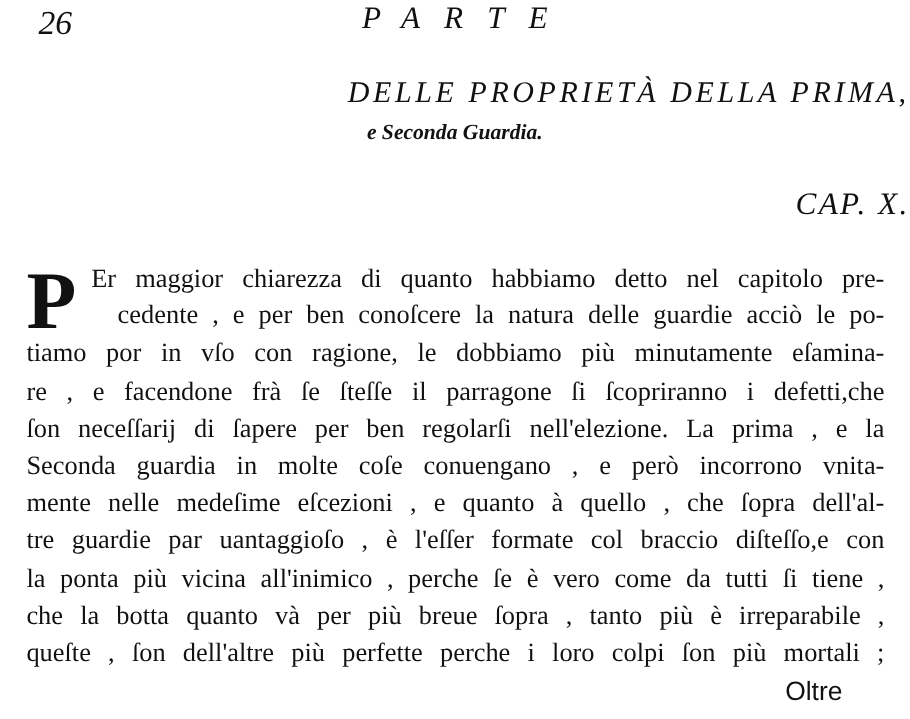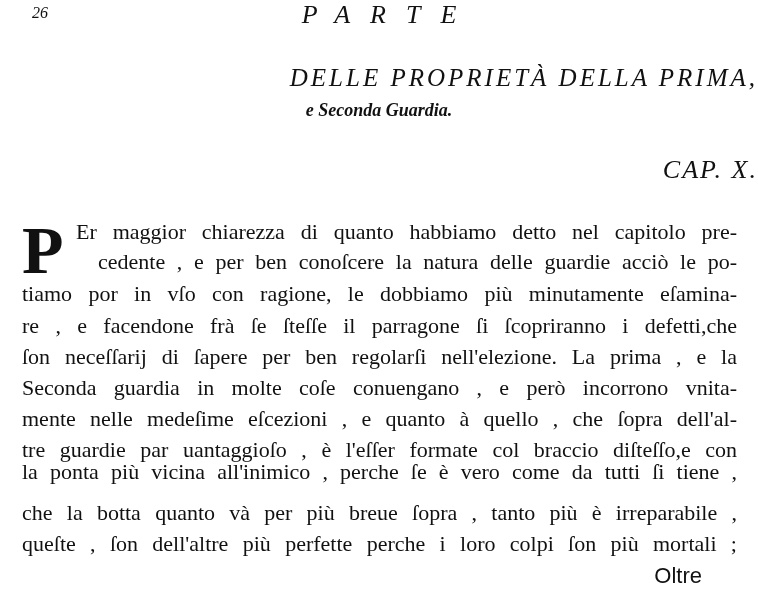--- a/index.html
+++ b/index.html
@@ -12,21 +12,21 @@
       height: 599px;
       position: relative;
       overflow: hidden;
       font-family: "DejaVu Serif", "Liberation Serif", serif;
       color: #111111;
     }
     .page-number {
       position: absolute;
       left: 32px;
       top: 4px;
-      font-size: 16px;
+      font-size: 28px;
       font-style: italic;
       font-family: "Liberation Serif", serif;
     }
     .running-head {
       position: absolute;
       left: 0;
       width: 758px;
       top: 0px;
       text-align: center;
       font-size: 26px;
@@ -128,19 +128,19 @@
   <div class="body-text">
     <div class="drop-cap">P</div>
     <div class="line indented" style="top:0px;">Er maggior chiarezza di quanto habbiamo detto nel capitolo pre-</div>
     <div class="line indented2" style="top:30px;">cedente , e per ben conoſcere la natura delle guardie acciò le po-</div>
     <div class="line" style="top:62px;">tiamo por in vſo con ragione, le dobbiamo più minutamente eſamina-</div>
     <div class="line" style="top:94px;">re , e facendone frà ſe ſteſſe il parragone ſi ſcopriranno i defetti,che</div>
     <div class="line" style="top:125px;">ſon neceſſarij di ſapere per ben regolarſi nell'elezione.   La prima , e la</div>
     <div class="line" style="top:156px;">Seconda guardia in molte coſe conuengano , e però incorrono vnita-</div>
     <div class="line" style="top:187px;">mente nelle medeſime eſcezioni , e quanto à quello , che ſopra dell'al-</div>
     <div class="line" style="top:218px;">tre guardie par uantaggioſo , è l'eſſer formate col braccio diſteſſo,e con</div>
-    <div class="line" style="top:240px;">la ponta più vicina all'inimico , perche ſe è vero come da tutti ſi tiene ,</div>
+    <div class="line" style="top:250px;">la ponta più vicina all'inimico , perche ſe è vero come da tutti ſi tiene ,</div>
     <div class="line" style="top:281px;">che la botta quanto và per più breue ſopra , tanto più è irreparabile ,</div>
     <div class="line" style="top:312px;">queſte , ſon dell'altre più perfette perche i loro colpi ſon più mortali ;</div>
   </div>
 
   <div class="catchword">Oltre</div>
 </div>
 
 </body></html>

